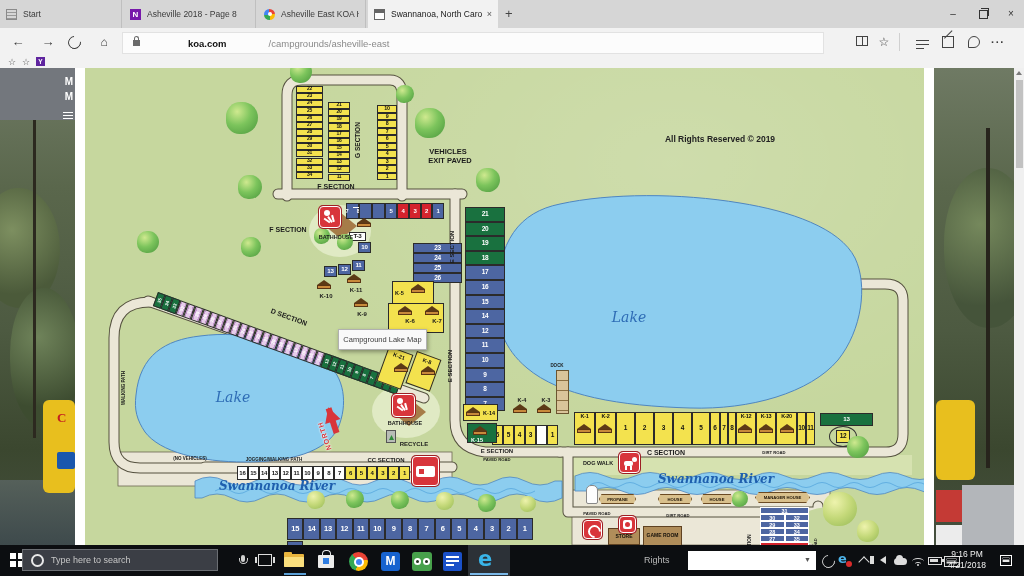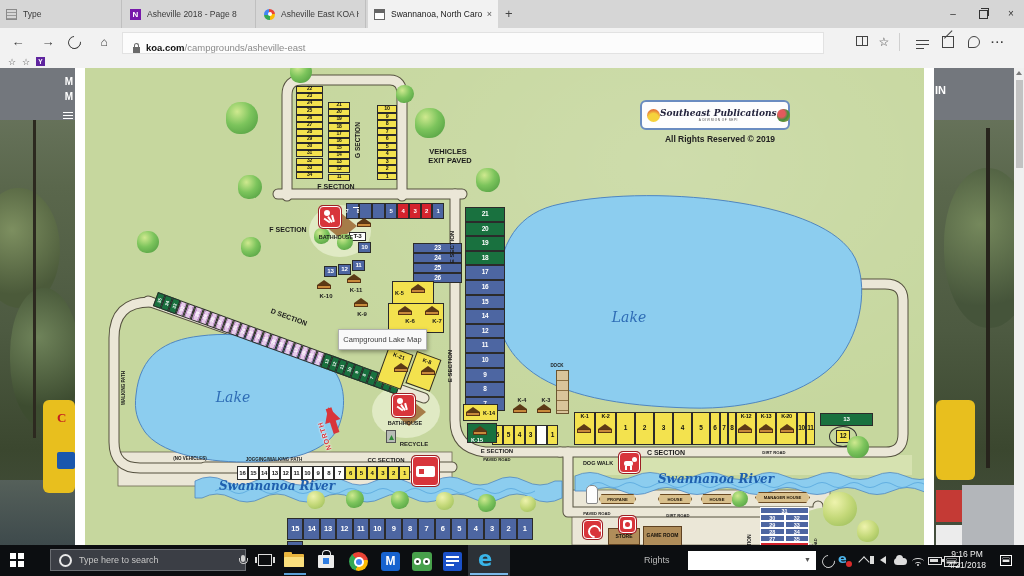--- a/index.html
+++ b/index.html
@@ -23,21 +23,21 @@
   #newtab{position:absolute;top:6px;font-size:13px;color:#444;}
   .wctl{position:absolute;top:0;width:30px;height:28px;text-align:center;line-height:28px;font-size:10px;color:#333;}
   .restore-glyph{position:absolute;left:11px;top:10px;width:7px;height:7px;border:1px solid #333;}
   .restore-glyph:before{content:"";position:absolute;left:1px;top:-3px;width:7px;height:7px;border:1px solid #333;
     border-bottom:none;border-left:none;}
   #navbar{position:absolute;left:0;top:28px;width:1024px;height:28px;background:#f2f2f2;}
   .navico{position:absolute;top:0;height:28px;line-height:28px;font-size:13px;color:#3c3c3c;text-align:center;width:20px;}
   .refresh{width:11px;height:11px;border:1.5px solid #3c3c3c;border-radius:50%;border-top-color:transparent;
     top:8px;transform:rotate(40deg);}
   #urlfield{position:absolute;left:122px;top:4px;width:700px;height:20px;background:#fcfcfc;
-    border:1px solid #e2e2e2;display:flex;align-items:flex-end;font-size:9.5px;}
+    border:1px solid #e2e2e2;display:flex;align-items:center;font-size:9.5px;gap:42px;}
   .lock{width:7px;height:6px;background:#6a6a6a;margin:0 6px 0 10px;position:relative;}
   .lock:before{content:"";position:absolute;left:1px;top:-4px;width:3px;height:4px;border:1px solid #6a6a6a;
     border-bottom:none;border-radius:3px 3px 0 0;}
   .hub-lines,.hub-lines:before,.hub-lines:after{width:13px;height:0;border-top:1.5px solid #444;display:block;content:"";}
   .hub-lines{position:absolute;top:12px;}
   .hub-lines:before{position:absolute;top:3px;width:13px;}
   .hub-lines:after{position:absolute;top:7px;width:8px;}
   .book{position:absolute;top:8px;width:12px;height:10px;border:1px solid #444;box-sizing:border-box;}
   .book:before{content:"";position:absolute;left:4.5px;top:0;width:1px;height:100%;background:#444;}
   .pen{position:absolute;top:8px;width:10px;height:10px;border:1px solid #444;}
@@ -125,21 +125,21 @@
   #propane{background:#fdfdfd;border:1px solid #888;border-radius:5px 5px 2px 2px;}
   #dock{background:repeating-linear-gradient(180deg,#d9c49a 0 9px,#8a6f42 9px 10px);border:1px solid #6b5530;box-sizing:border-box;}
   .bhbldg{background:#a67c48;clip-path:polygon(50% 0,100% 50%,50% 100%,0 50%);}
   .ovalwrap{border:1.4px solid #333;border-radius:50%;display:flex;align-items:center;justify-content:center;}
   
   #taskbar{position:absolute;left:0;top:545px;width:1024px;height:31px;background:#0c0e11;}
   #taskbar .abs{position:absolute;}
   #startbtn{left:10px;top:8px;width:14px;height:14px;display:grid;grid-template-columns:6px 6px;
     grid-template-rows:6px 6px;gap:1.5px;}
   #startbtn i{background:#fff;}
-  #searchbox{left:50px;top:4px;width:196px;height:22px;background:#3b3e45;border:1px solid #6b6e73;
+  #searchbox{left:22px;top:4px;width:196px;height:22px;background:#3b3e45;border:1px solid #6b6e73;
     box-sizing:border-box;display:flex;align-items:center;}
   #searchbox .ring{width:9px;height:9px;border:2px solid #e8e8e8;border-radius:50%;margin:0 7px 0 8px;flex:none;}
   #searchbox .stext{font-size:9px;color:#c6c6c6;flex:1;white-space:nowrap;overflow:hidden;}
   .micg{width:4px;height:7px;background:#cfcfcf;border-radius:2px;position:relative;}
   .micg:after{content:"";position:absolute;left:-2.5px;top:3px;width:7px;height:5px;border:1px solid #cfcfcf;
     border-top:none;border-radius:0 0 5px 5px;}
   #taskview{left:258px;top:9px;width:14px;height:12px;border:1px solid #ddd;box-sizing:border-box;}
   #taskview:before{content:"";position:absolute;left:-4px;top:2px;width:2px;height:6px;background:#ddd;}
   #taskview:after{content:"";position:absolute;right:-4px;top:2px;width:2px;height:6px;background:#ddd;}
   .tbslot{top:3px;width:26px;height:26px;}
@@ -192,21 +192,21 @@
 </style>
 </head>
 <body>
 
 <div id="screen">
 
   <div id="tabbar">
     <div id="tabs">
         <div class="tab" style="left: 0px; width: 122px;">
           <span class="tico ico-start-page"></span>
-          <span class="tlabel">Type</span>
+          <span class="tlabel">Start</span>
         </div>
         <div class="tab" style="left: 124px; width: 132px;">
           <span class="tico ico-onenote">N</span>
           <span class="tlabel">Asheville 2018 - Page 8</span>
         </div>
         <div class="tab" style="left: 258px; width: 108px;">
           <span class="tico ico-map-pin"></span>
           <span class="tlabel">Asheville East KOA Holiday</span>
         </div>
         <div class="tab active" style="left: 368px; width: 130px;">
@@ -262,23 +262,20 @@
     </div>
     <div class="abs promocard" style="left:43px;top:332px;width:32px;height:93px;">
       <div class="abs" style="left:14px;top:10px;color:#c41f1f;font-weight:bold;font-size:13px;font-family:'Liberation Serif',serif;">C</div>
       <div class="abs" style="left:14px;top:52px;width:18px;height:17px;background:#1a57ad;border-radius:2px;"></div>
     </div>
   </div>
 
   <div class="abs photo" style="left:934px;top:68px;width:80px;height:477px;">
     <div class="abs foliage" style="left:10px;top:100px;width:90px;height:160px;background:radial-gradient(circle at 40% 35%,#75885c,#45543a 70%);"></div>
     <div class="abs" style="left:52px;top:60px;width:4px;height:340px;background:#27241c;"></div>
-    <div class="abs graybar" style="left:0;top:0;width:80px;height:52px;">
-      <span class="abs" style="left:1px;top:16px;font-size:11px;font-weight:bold;">IN</span>
-    </div>
     <div class="abs promocard" style="left:2px;top:332px;width:39px;height:80px;"></div>
     <div class="abs" style="left:28px;top:417px;width:52px;height:60px;background:#b3b6ba;"></div>
     <div class="abs" style="left:2px;top:422px;width:26px;height:32px;background:#c43a35;"></div>
     <div class="abs" style="left:2px;top:457px;width:26px;height:20px;background:#ececec;"></div>
   </div>
 
   <div id="scrollbar">
     <div id="scrollup"></div>
     <div id="scrollthumb"></div>
   </div>
@@ -318,28 +315,20 @@
       <path d="M136,395 C140,355 165,340 200,336 C245,330 295,342 325,362 C345,376 348,405 338,428 C326,452 290,462 245,462 C200,462 160,452 145,432 C137,420 134,410 136,395 Z" fill="#8ccdef" stroke="#4f86c0" stroke-width="1"></path>
       <path d="M497,300 C497,240 520,212 560,204 C610,193 680,193 740,203 C790,211 840,228 855,258 C868,285 862,330 838,360 C810,393 750,410 690,408 C620,406 560,396 527,368 C503,348 497,325 497,300 Z" fill="#8ccdef" stroke="#4f86c0" stroke-width="1"></path>
 
       <path d="M195,481 Q210,473 225,481 T255,481 T285,481 T315,481 T345,481 T375,481 T405,481 T435,481 T465,481 T495,481 T525,481 T555,481 L562,481 L562,498 Q547,506 532,498 T502,498 T472,498 T442,498 T412,498 T382,498 T352,498 T322,498 T292,498 T262,498 T232,498 T202,498 L195,498 Z" fill="#8ccdef" stroke="#4f86c0" stroke-width="0.8"></path>
       <path d="M575,476 Q590,469 605,476 T635,476 T665,476 T695,476 T725,476 T755,476 T785,476 T815,476 T845,476 T875,476 T905,476 T935,476 L952,476 L952,491 Q937,498 922,491 T892,491 T862,491 T832,491 T802,491 T772,491 T742,491 T712,491 T682,491 T652,491 T622,491 T592,491 L575,491 Z" fill="#8ccdef" stroke="#4f86c0" stroke-width="0.8"></path>
       <path d="M215,491 q8,-5 16,0 t16,0 t16,0 t16,0 t16,0 t16,0 t16,0 t16,0 t16,0 t16,0 t16,0 t16,0 t16,0 t16,0 t16,0 t16,0 t16,0 t16,0 t16,0 t16,0" fill="none" stroke="#57a7dd" stroke-width="0.8"></path>
       <path d="M590,485 q8,-5 16,0 t16,0 t16,0 t16,0 t16,0 t16,0 t16,0 t16,0 t16,0 t16,0 t16,0 t16,0 t16,0 t16,0 t16,0 t16,0 t16,0 t16,0 t16,0 t16,0 t16,0" fill="none" stroke="#57a7dd" stroke-width="0.8"></path>
       <ellipse cx="830" cy="527" rx="34" ry="20" fill="#c6d79e"></ellipse>
     </svg>
 
-    <div id="logo" style="left:555px;top:32px;width:150px;height:30px;">
-      <span class="sun"></span>
-      <span class="ltxt">
-        <div class="ltitle">Southeast Publications</div>
-        <div class="ldiv">A DIVISION OF SEPI</div>
-      </span>
-      <span class="flowers"></span>
-    </div>
     <div class="abs" style="left:560px;top:66px;width:150px;text-align:center;font-size:8.5px;font-weight:600;color:#222;">All Rights Reserved © 2019</div>
 
     <div id="dock" style="left:471px;top:302px;width:13px;height:44px;"></div>
     <div class="bhbldg" style="left:240px;top:145px;width:32px;height:26px;"></div>
     <div class="bhbldg" style="left:307px;top:330px;width:34px;height:28px;"></div>
     <div id="recycle" style="left:301px;top:362px;width:10px;height:13px;"></div>
     <div id="propane" style="left:501px;top:417px;width:10px;height:17px;"></div>
 
     <div id="north" style="left:231px;top:322px;width:30px;height:58px;">
       <span class="ntxt">NORTH</span>

